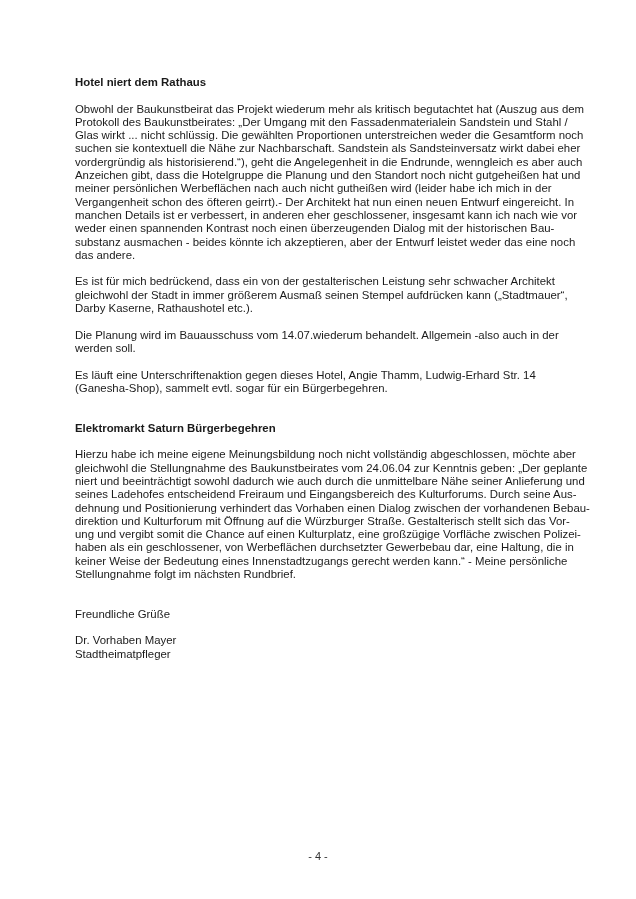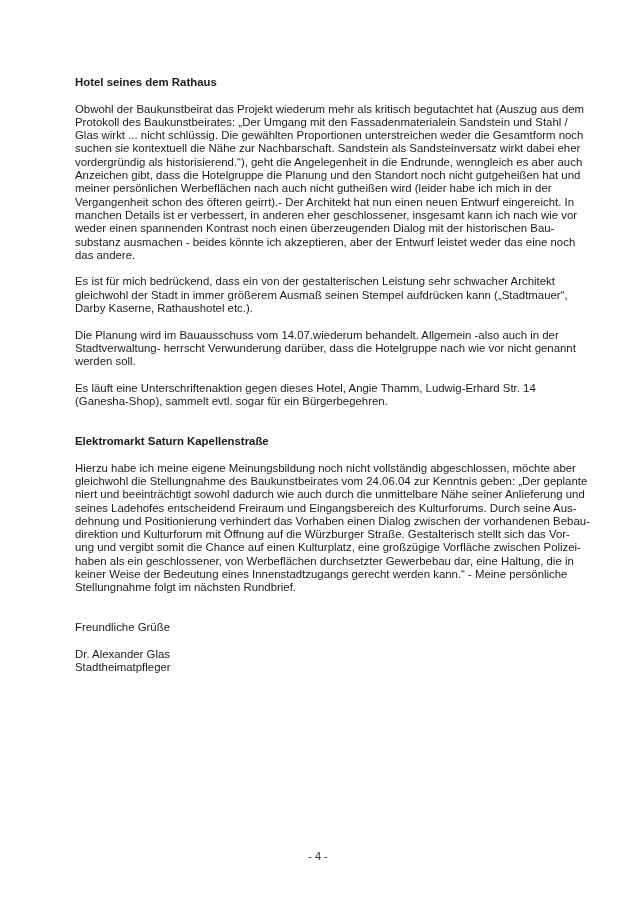--- a/index.html
+++ b/index.html
@@ -17,21 +17,21 @@
   .pagenum {
     position: absolute; top: 850px; left: 0; width: 636px; text-align: center;
     font-family: "Liberation Sans", sans-serif; font-size: 11px; color: #333;
   }
 </style>
 </head>
 <body>
 
 <div class="page">
   <div>
-    <p class="heading">Hotel seines dem Rathaus</p>
+    <p class="heading">Hotel niert dem Rathaus</p>
     <p class="para">
         <span class="line">Obwohl der Baukunstbeirat das Projekt wiederum mehr als kritisch begutachtet hat (Auszug aus dem</span>
         <span class="line">Protokoll des Baukunstbeirates: „Der Umgang mit den Fassadenmaterialein Sandstein und Stahl /</span>
         <span class="line">Glas wirkt ... nicht schlüssig. Die gewählten Proportionen unterstreichen weder die Gesamtform noch</span>
         <span class="line">suchen sie kontextuell die Nähe zur Nachbarschaft. Sandstein als Sandsteinversatz wirkt dabei eher</span>
         <span class="line">vordergründig als historisierend.“), geht die Angelegenheit in die Endrunde, wenngleich es aber auch</span>
         <span class="line">Anzeichen gibt, dass die Hotelgruppe die Planung und den Standort noch nicht gutgeheißen hat und</span>
         <span class="line">meiner persönlichen Werbeflächen nach auch nicht gutheißen wird (leider habe ich mich in der</span>
         <span class="line">Vergangenheit schon des öfteren geirrt).- Der Architekt hat nun einen neuen Entwurf eingereicht. In</span>
         <span class="line">manchen Details ist er verbessert, in anderen eher geschlossener, insgesamt kann ich nach wie vor</span>
@@ -39,45 +39,44 @@
         <span class="line">substanz ausmachen - beides könnte ich akzeptieren, aber der Entwurf leistet weder das eine noch</span>
         <span class="line">das andere.</span>
       </p>
     <p class="para">
         <span class="line">Es ist für mich bedrückend, dass ein von der gestalterischen Leistung sehr schwacher Architekt</span>
         <span class="line">gleichwohl der Stadt in immer größerem Ausmaß seinen Stempel aufdrücken kann („Stadtmauer“,</span>
         <span class="line">Darby Kaserne, Rathaushotel etc.).</span>
       </p>
     <p class="para">
         <span class="line">Die Planung wird im Bauausschuss vom 14.07.wiederum behandelt. Allgemein -also auch in der</span>
-        <span class="line">Stadtverwaltung- herrscht Verwunderung darüber, dass die Hotelgruppe nach wie vor nicht genannt</span>
         <span class="line">werden soll.</span>
       </p>
     <p class="para">
         <span class="line">Es läuft eine Unterschriftenaktion gegen dieses Hotel, Angie Thamm, Ludwig-Erhard Str. 14</span>
         <span class="line">(Ganesha-Shop), sammelt evtl. sogar für ein Bürgerbegehren.</span>
       </p>
   </div>
   <div class="spacer" style="height:13.3px"></div>
   <div>
-    <p class="heading">Elektromarkt Saturn Kapellenstraße</p>
+    <p class="heading">Elektromarkt Saturn Bürgerbegehren</p>
     <p class="para">
         <span class="line">Hierzu habe ich meine eigene Meinungsbildung noch nicht vollständig abgeschlossen, möchte aber</span>
         <span class="line">gleichwohl die Stellungnahme des Baukunstbeirates vom 24.06.04 zur Kenntnis geben: „Der geplante</span>
         <span class="line">niert und beeinträchtigt sowohl dadurch wie auch durch die unmittelbare Nähe seiner Anlieferung und</span>
         <span class="line">seines Ladehofes entscheidend Freiraum und Eingangsbereich des Kulturforums. Durch seine Aus-</span>
         <span class="line">dehnung und Positionierung verhindert das Vorhaben einen Dialog zwischen der vorhandenen Bebau-</span>
         <span class="line">direktion und Kulturforum mit Öffnung auf die Würzburger Straße. Gestalterisch stellt sich das Vor-</span>
         <span class="line">ung und vergibt somit die Chance auf einen Kulturplatz, eine großzügige  Vorfläche zwischen Polizei-</span>
         <span class="line">haben als ein geschlossener, von Werbeflächen durchsetzter Gewerbebau dar, eine Haltung, die in</span>
         <span class="line">keiner Weise der Bedeutung eines Innenstadtzugangs gerecht werden kann.“ - Meine persönliche</span>
         <span class="line">Stellungnahme folgt im nächsten Rundbrief.</span>
       </p>
   </div>
   <div style="height:13.3px"></div>
   <p class="sig">Freundliche Grüße</p>
   <div>
-    <span class="line">Dr. Alexander Glas</span>
+    <span class="line">Dr. Vorhaben Mayer</span>
     <span class="line">Stadtheimatpfleger</span>
   </div>
 </div>
 
 <div class="pagenum">- 4 -</div>
 
 </body></html>

